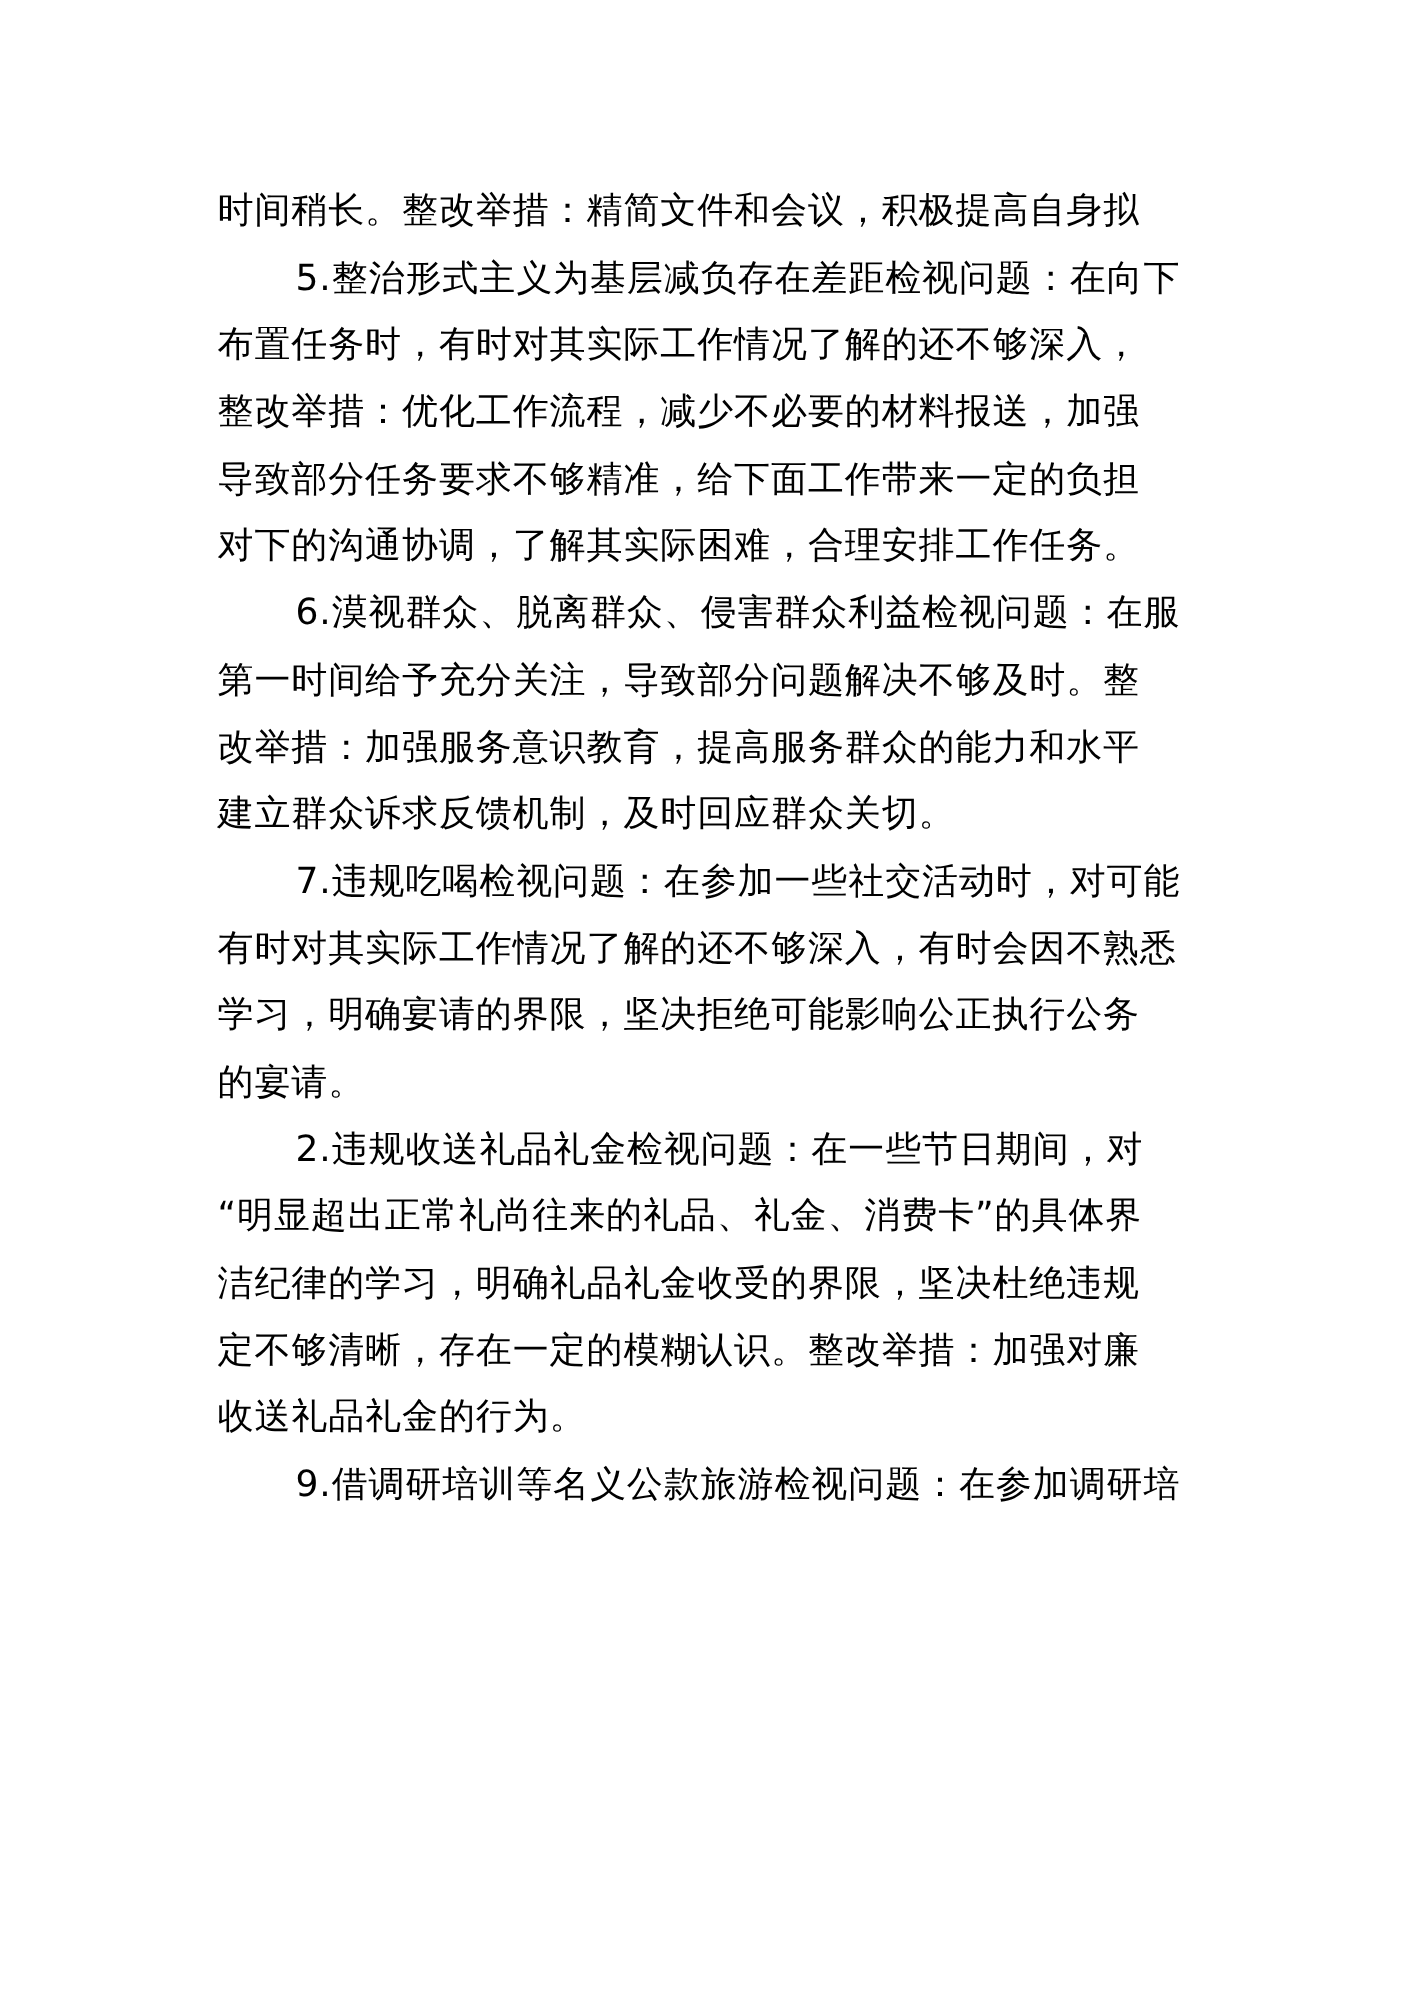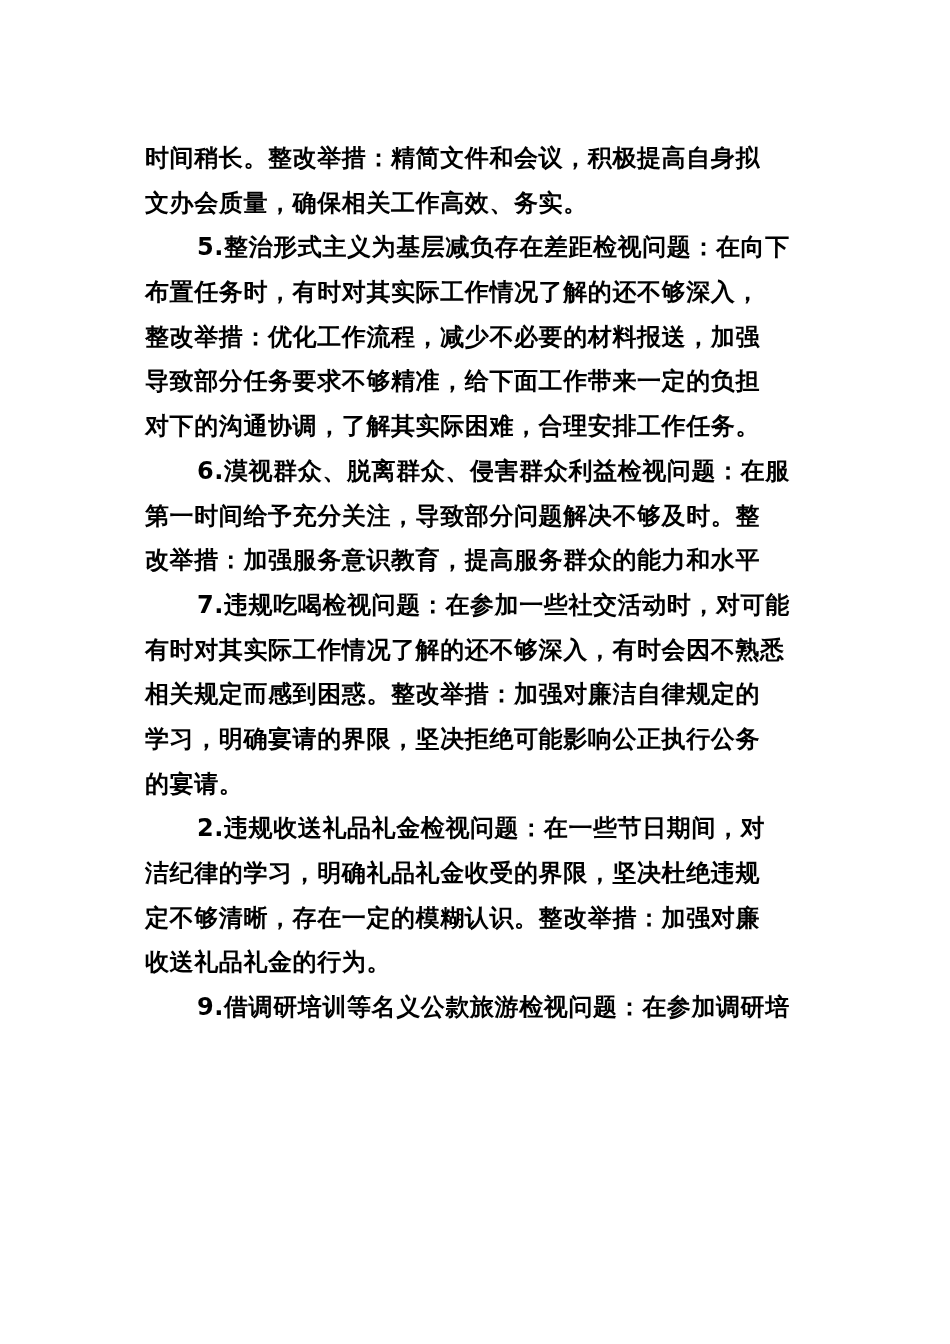--- a/index.html
+++ b/index.html
@@ -19,54 +19,53 @@
     position: absolute;
     left: 0;
     top: 0;
     width: 950px;
     height: 1344px;
     background: #ffffff;
   }
   .text-block {
     position: absolute;
     left: 145px;
-    top: 136px;
+    top: 118px;
     width: 670px;
-    font-weight: bold;
   }
   .line {
     height: 44.7px;
     line-height: 44.7px;
     font-size: 24px;
     white-space: nowrap;
     letter-spacing: 0.6px;
   }
   .line.indent {
     padding-left: 52px;
   }
 </style>
 </head>
 <body>
 
 <div class="page">
   <div class="text-block">
     <div class="line">时间稍长。整改举措：精简文件和会议，积极提高自身拟</div>
-    <div class="line">文办会质量，确保相关工作高效、务实。</div>
     <div class="line indent">5.整治形式主义为基层减负存在差距检视问题：在向下</div>
     <div class="line">布置任务时，有时对其实际工作情况了解的还不够深入，</div>
     <div class="line">整改举措：优化工作流程，减少不必要的材料报送，加强</div>
     <div class="line">导致部分任务要求不够精准，给下面工作带来一定的负担</div>
     <div class="line">对下的沟通协调，了解其实际困难，合理安排工作任务。</div>
     <div class="line indent">6.漠视群众、脱离群众、侵害群众利益检视问题：在服</div>
     <div class="line">第一时间给予充分关注，导致部分问题解决不够及时。整</div>
     <div class="line">改举措：加强服务意识教育，提高服务群众的能力和水平</div>
+    <div class="line">建立群众诉求反馈机制，及时回应群众关切。</div>
     <div class="line indent">7.违规吃喝检视问题：在参加一些社交活动时，对可能</div>
     <div class="line">有时对其实际工作情况了解的还不够深入，有时会因不熟悉</div>
-    <div class="line">相关规定而感到困惑。整改举措：加强对廉洁自律规定的</div>
     <div class="line">学习，明确宴请的界限，坚决拒绝可能影响公正执行公务</div>
     <div class="line">的宴请。</div>
     <div class="line indent">2.违规收送礼品礼金检视问题：在一些节日期间，对</div>
+    <div class="line">“明显超出正常礼尚往来的礼品、礼金、消费卡”的具体界</div>
     <div class="line">洁纪律的学习，明确礼品礼金收受的界限，坚决杜绝违规</div>
     <div class="line">定不够清晰，存在一定的模糊认识。整改举措：加强对廉</div>
     <div class="line">收送礼品礼金的行为。</div>
     <div class="line indent">9.借调研培训等名义公款旅游检视问题：在参加调研培</div>
   </div>
 </div>
 
 </body></html>

